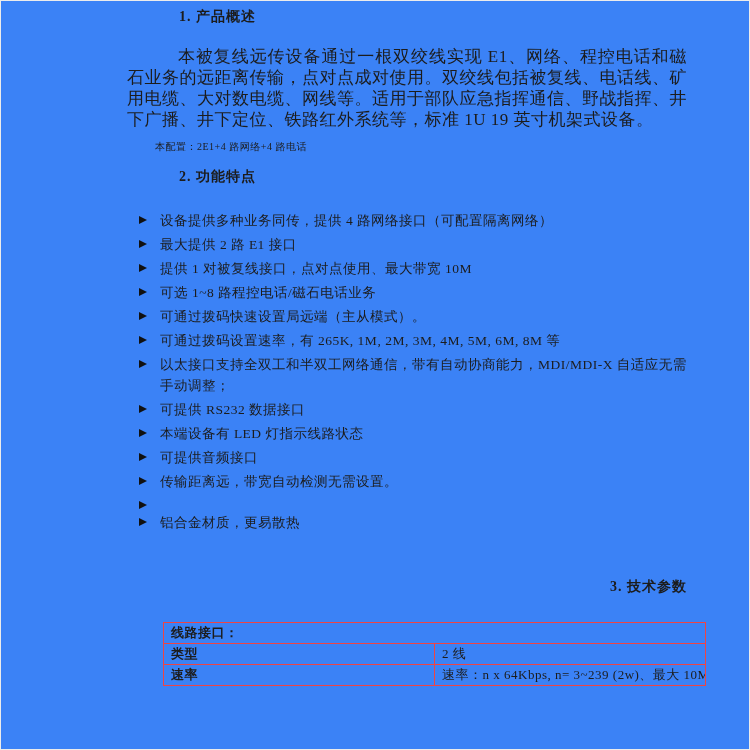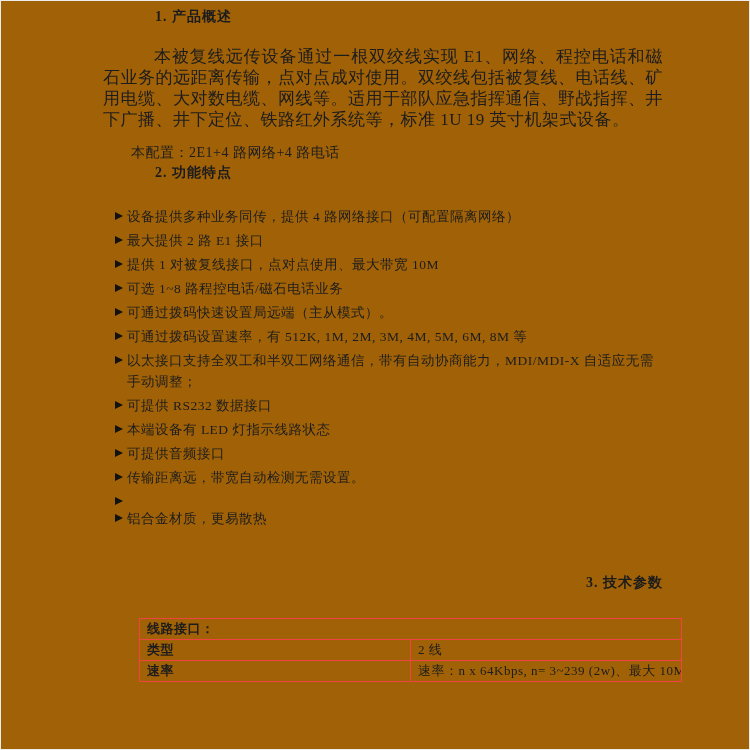--- a/index.html
+++ b/index.html
@@ -12,23 +12,24 @@
     height: 750px;
     overflow: hidden;
     font-family: "Liberation Serif", "DejaVu Serif", serif;
     color: #1c1c1c;
   }
   .page {
     position: relative;
     width: 750px;
     height: 750px;
     box-sizing: border-box;
-    background: #a16207;
+    background: #3b82f6;
     border: 1px solid #ececec;
     overflow: hidden;
+    padding-left: 24px;
   }
   .content {
     box-sizing: border-box;
     padding: 6px 88px 0 102px;
     width: 750px;
   }
   .sec-heading {
     font-size: 14px;
     font-weight: bold;
     margin: 0 0 0 52px;
@@ -37,35 +38,35 @@
   }
   .para {
     margin: 20px 0 0 0;
     font-size: 17px;
     line-height: 21px;
     text-align: justify;
     text-indent: 3em;
     letter-spacing: 0.5px;
   }
   .config-line {
-    margin: 12px 0 0 28px;
-    font-size: 14px;
+    margin: 6px 0 0 28px;
+    font-size: 10px;
     line-height: 21px;
     letter-spacing: 0.5px;
   }
-  .h2-gap { margin-top: 0; }
+  .h2-gap { margin-top: 10px; }
   .bullets {
     list-style: none;
     margin: 24px 0 0 0;
     padding: 0 0 0 12px;
   }
   .bullets li {
     display: flex;
     align-items: flex-start;
-    gap: 4px;
+    gap: 13px;
     font-size: 13.5px;
     line-height: 21px;
     margin-bottom: 3px;
     letter-spacing: 0.5px;
   }
   .tri {
     flex: 0 0 auto;
     width: 0;
     height: 0;
     margin-top: 6px;
@@ -131,21 +132,21 @@
       <li>
         <span class="tri"></span>
         <span>可选 1~8 路程控电话/磁石电话业务</span>
       </li>
       <li>
         <span class="tri"></span>
         <span>可通过拨码快速设置局远端（主从模式）。</span>
       </li>
       <li>
         <span class="tri"></span>
-        <span>可通过拨码设置速率，有 512K, 1M, 2M, 3M, 4M, 5M, 6M, 8M 等</span>
+        <span>可通过拨码设置速率，有 265K, 1M, 2M, 3M, 4M, 5M, 6M, 8M 等</span>
       </li>
       <li>
         <span class="tri"></span>
         <span>以太接口支持全双工和半双工网络通信，带有自动协商能力，MDI/MDI-X 自适应无需手动调整；</span>
       </li>
       <li>
         <span class="tri"></span>
         <span>可提供 RS232 数据接口</span>
       </li>
       <li>

